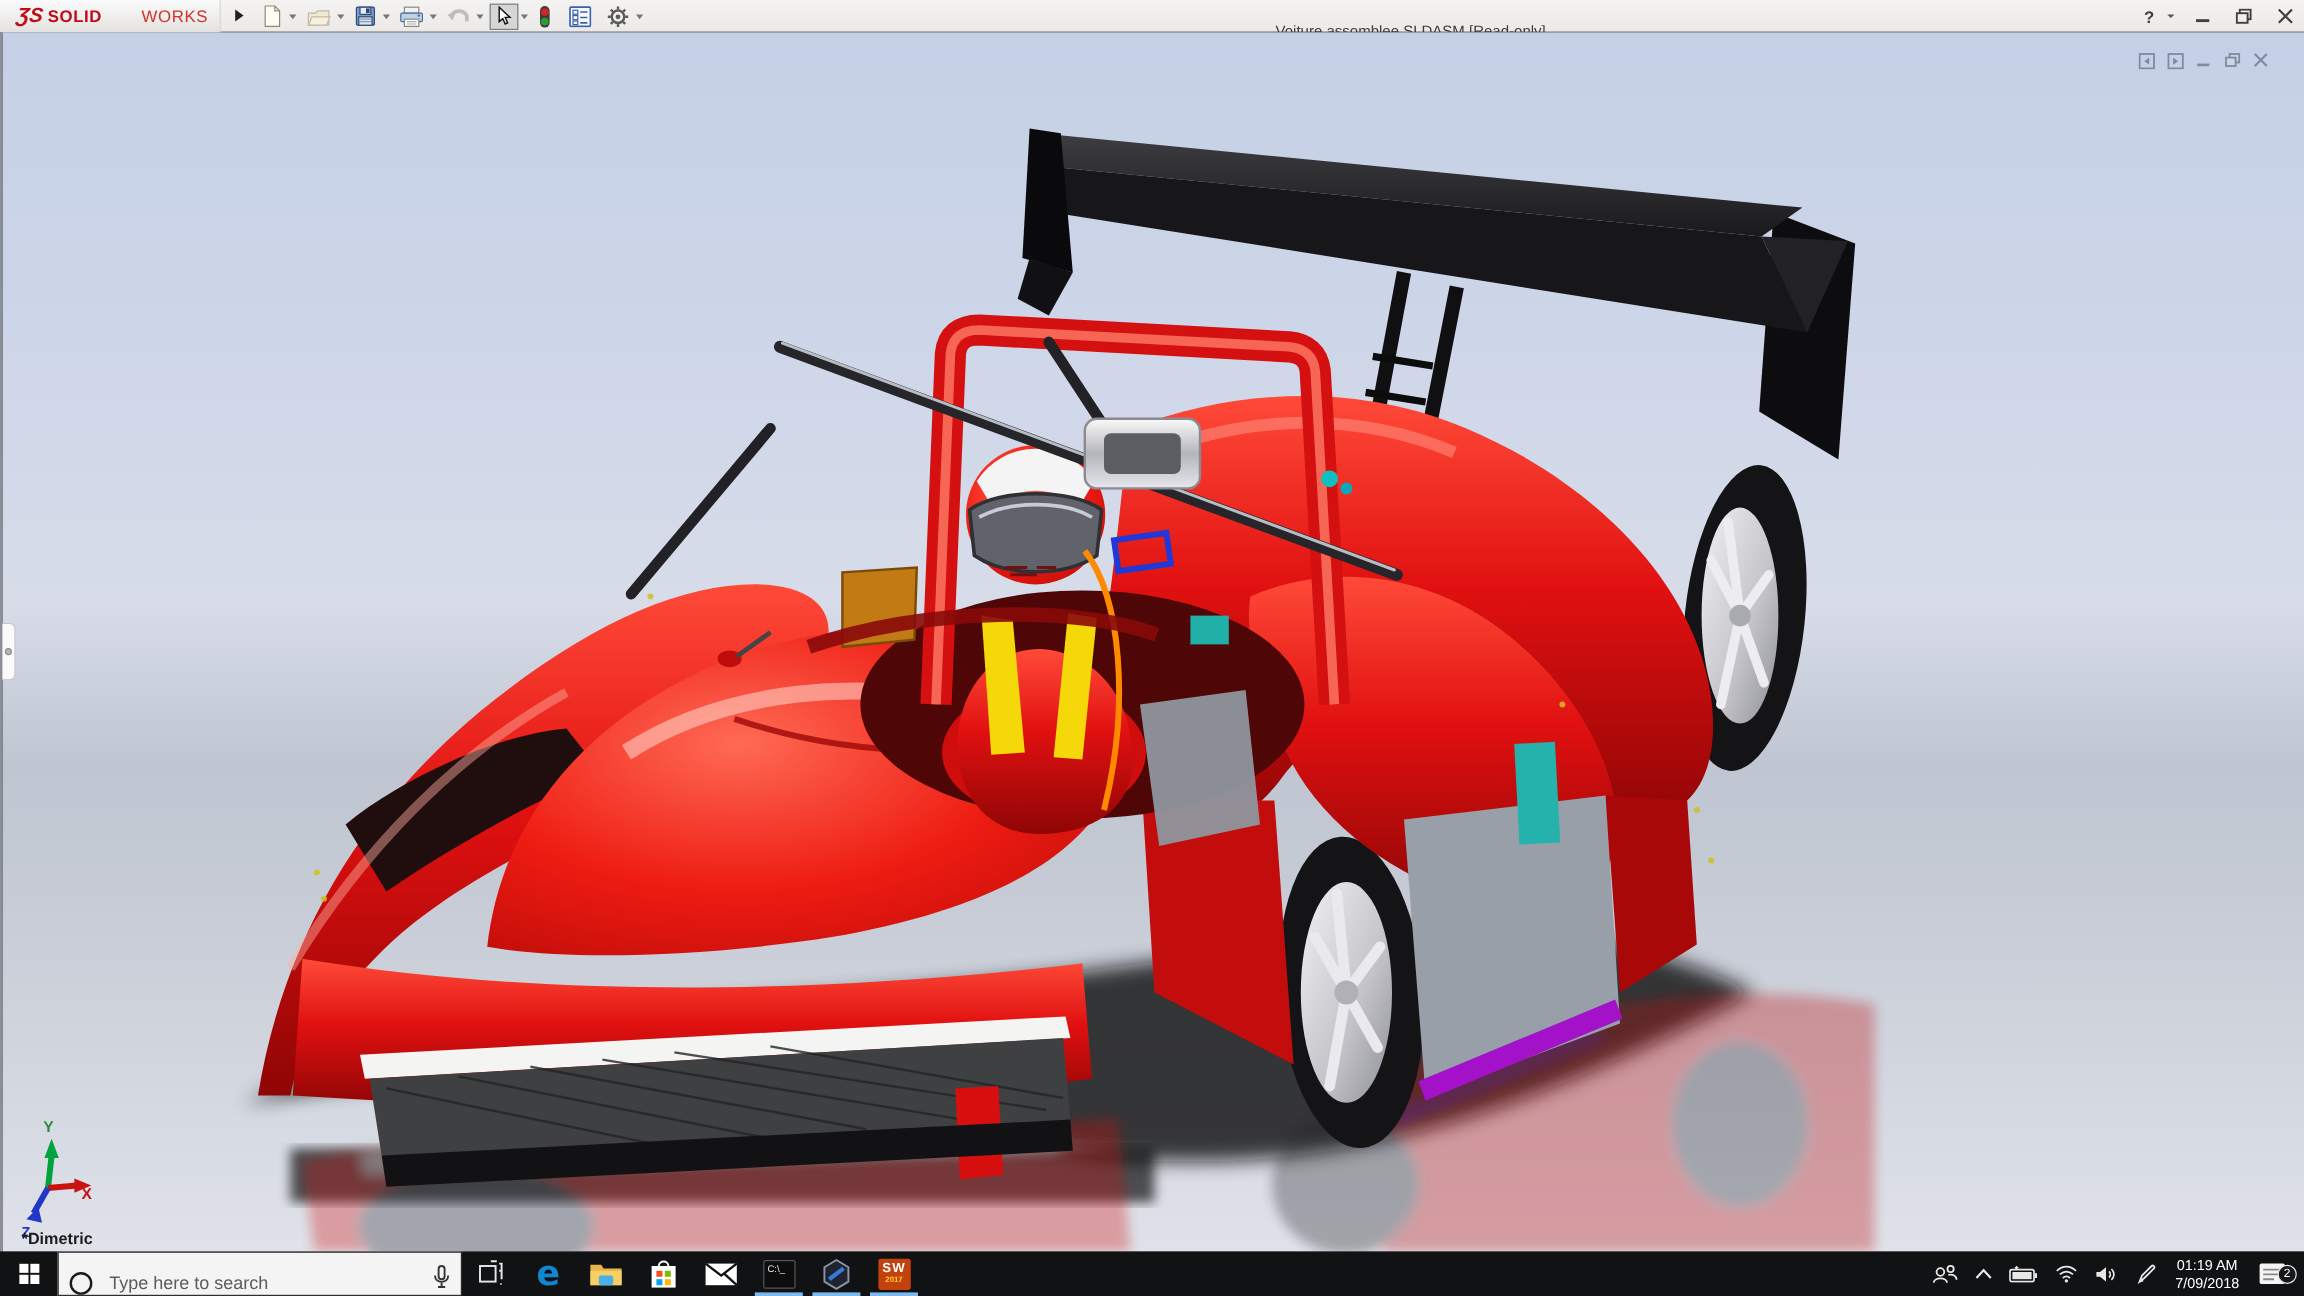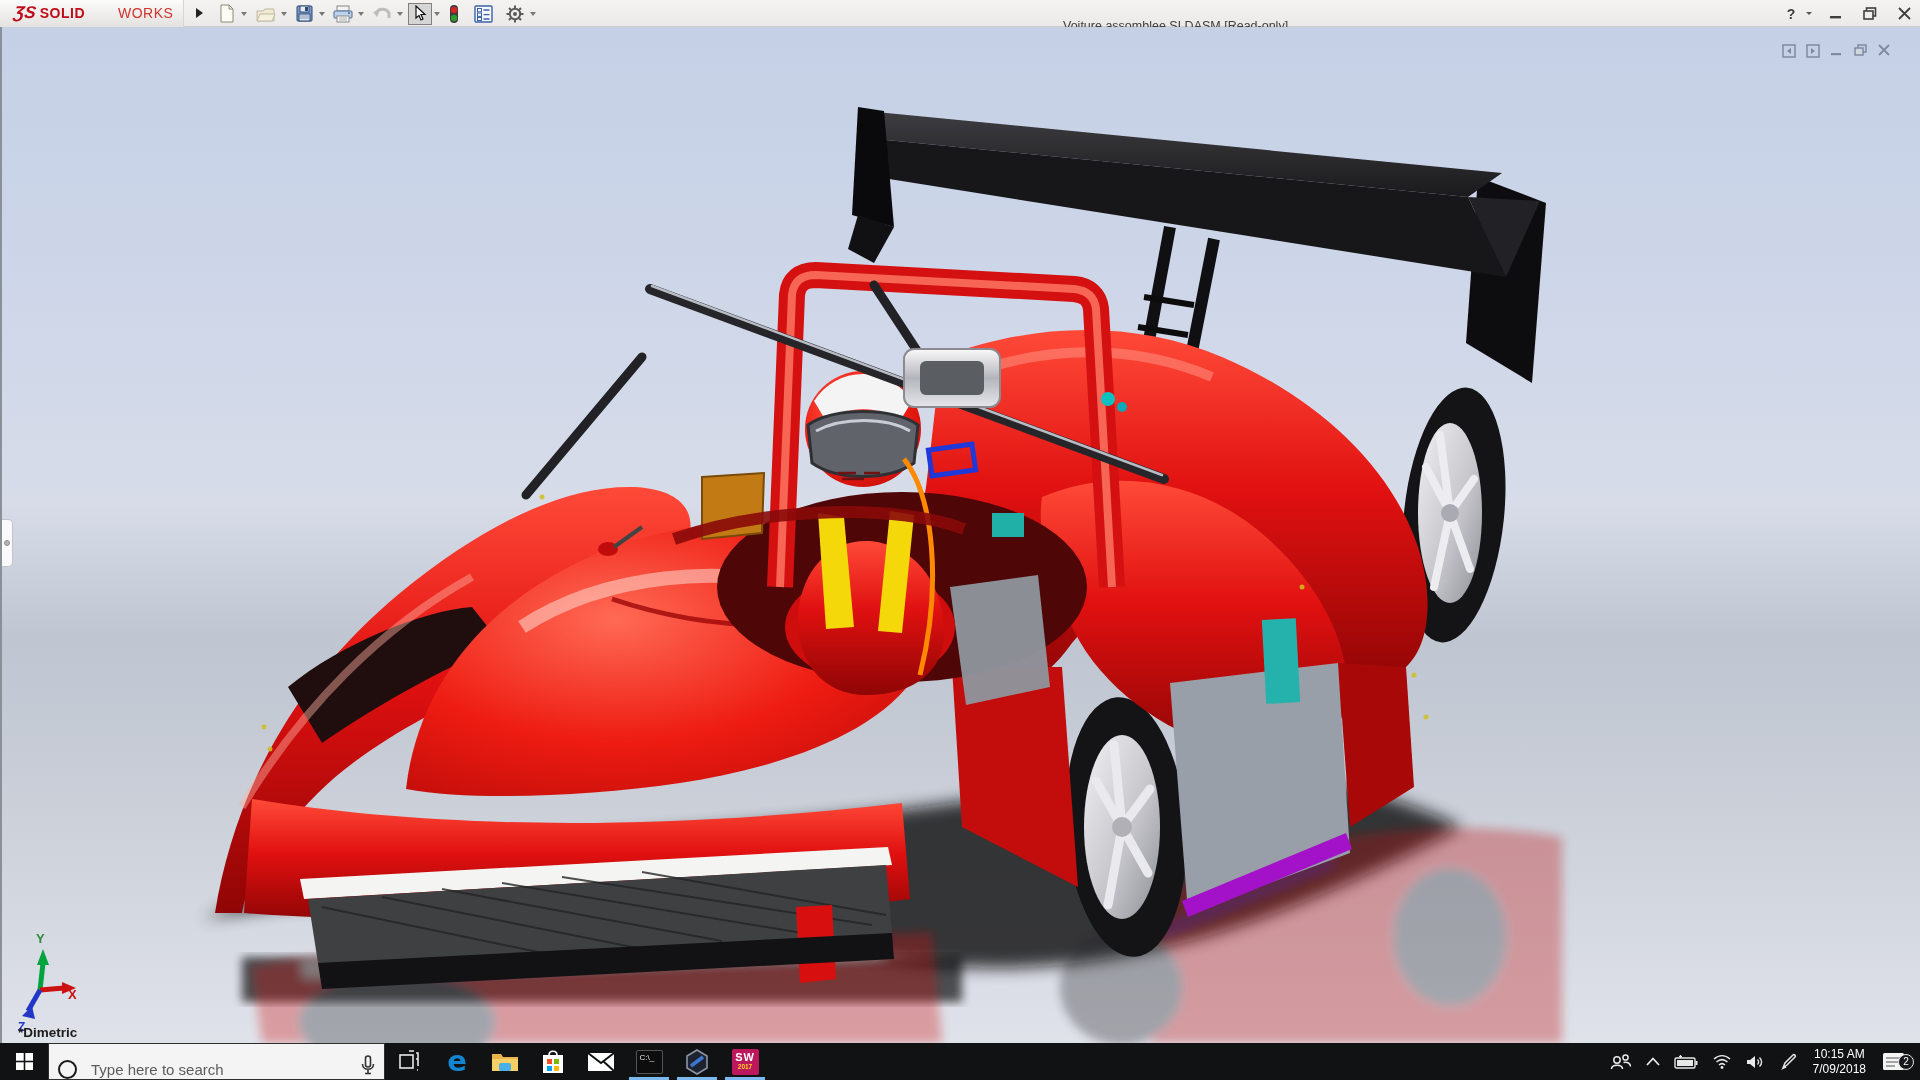--- a/index.html
+++ b/index.html
@@ -52,21 +52,21 @@
   .cortana-ring{width:19px;height:19px;border:2.5px solid #1a1a1a;border-radius:50%;flex:none;}
   .search input{flex:1;border:none;outline:none;background:transparent;font-size:15px;color:#444;
     font-family:"Liberation Sans",sans-serif;margin-left:12px;}
   .search input::placeholder{color:#5c5c5c;opacity:1;}
   .mic{flex:none;margin-left:6px;}
   .appbtn{width:48px;position:relative;display:flex;align-items:center;justify-content:center;}
   .appbtn.running::after{content:"";position:absolute;left:4px;bottom:0;width:40px;height:3px;background:#7db9ee;}
   .edge-e{font-size:29px;font-weight:bold;color:#1386d2;line-height:1;font-family:"DejaVu Sans",sans-serif;}
   .cmdicon{width:27px;height:24px;background:#0d0d0d;border:1px solid #555;border-radius:2px;
     color:#e8e8e8;font-family:Liberation Sans, sans-serif;font-size:8px;padding:2px 0 0 3px;}
-  .swicon{width:27px;height:26px;background:#be185d;border-radius:2px;position:relative;
+  .swicon{width:27px;height:26px;background:#c2410c;border-radius:2px;position:relative;
     display:flex;flex-direction:column;align-items:center;justify-content:center;}
   .swicon .sw-top{color:#fff;font-weight:bold;font-size:11px;line-height:11px;letter-spacing:1px;}
   .swicon .sw-year{color:#ffd22a;font-size:6.5px;font-weight:bold;line-height:8px;}
   .tray{margin-left:auto;display:flex;align-items:center;gap:0;}
   .traybtn{height:37px;display:flex;align-items:center;justify-content:center;padding:0 7px;}
   .clock{display:flex;flex-direction:column;align-items:center;justify-content:center;color:#fff;
     font-size:12px;line-height:15px;padding:0 8px;}
   .action{position:relative;padding:0 14px 0 8px;display:flex;align-items:center;}
   .badge{position:absolute;right:6px;bottom:3px;width:16px;height:16px;border-radius:50%;
     background:#16181a;border:1.5px solid #e8e8e8;color:#fff;font-size:10px;
@@ -525,21 +525,21 @@
           </g>
         </svg>
     </div>
     <div class="traybtn">
       <svg width="18" height="18">
           <path d="M3,15 L5,10 L13,2 C14.2,0.8 16.2,2.8 15,4 L7,12 Z" fill="none" stroke="#e8e8e8" stroke-width="1.5"></path>
           <path d="M3,15 L6,14" stroke="#e8e8e8" stroke-width="1.5"></path>
         </svg>
     </div>
     <div class="clock">
-      <span>10:15 AM</span>
+      <span>01:19 AM</span>
       <span>7/09/2018</span>
     </div>
     <div class="action">
       <svg width="24" height="22">
           <rect x="1" y="2" width="21" height="17" rx="1.5" fill="#f4f4f4"></rect>
           <path d="M4,7 h15 M4,11 h15 M4,15 h9" stroke="#888" stroke-width="1.6"></path>
         </svg>
       <div class="badge">2</div>
     </div>
   </div>

